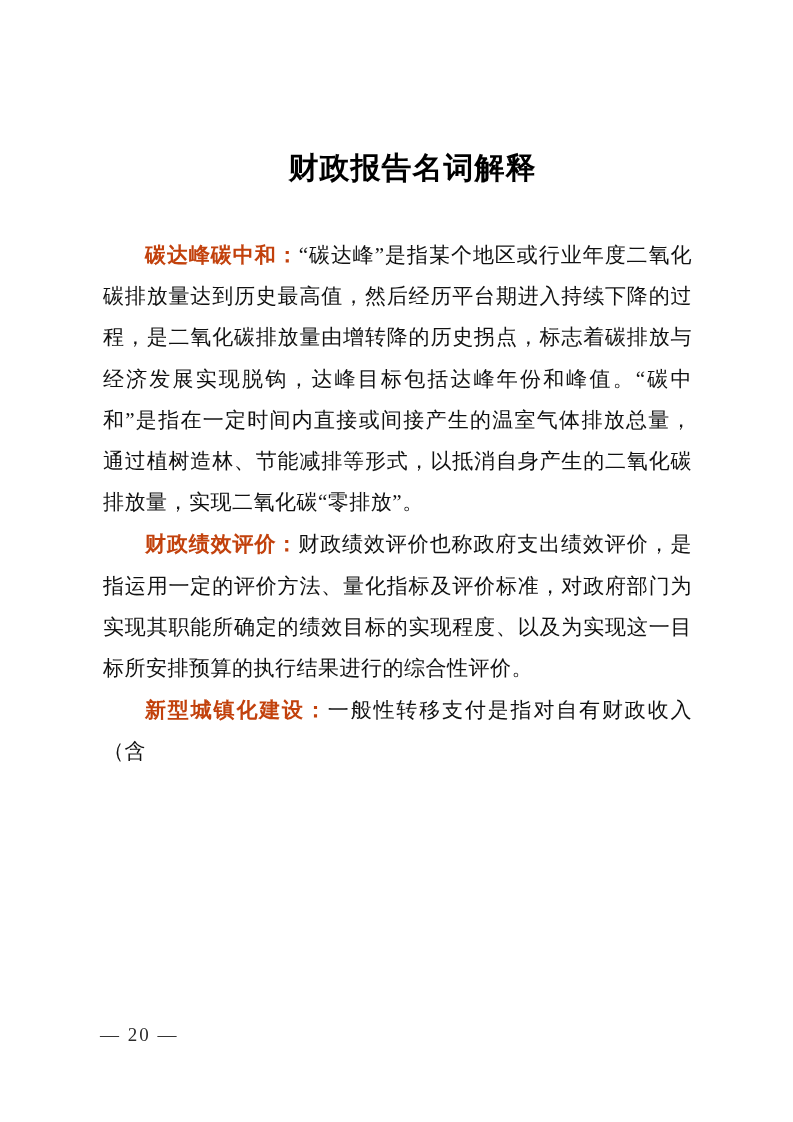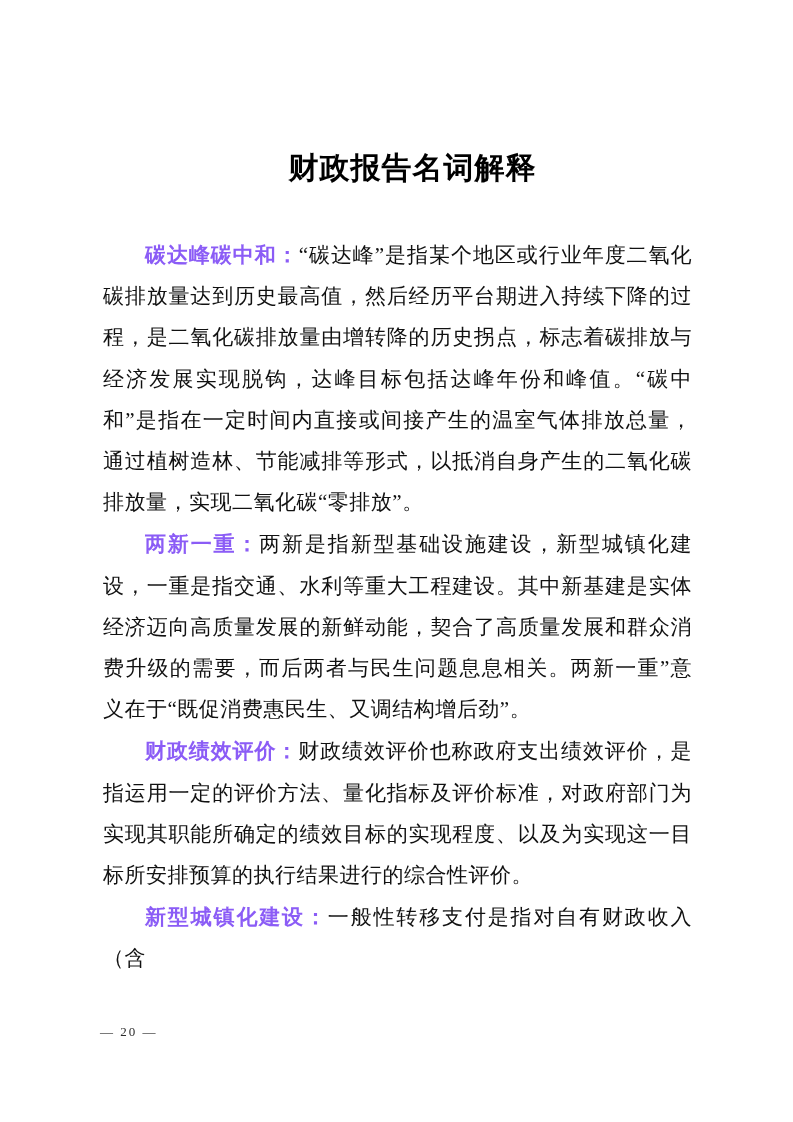--- a/index.html
+++ b/index.html
@@ -42,44 +42,43 @@
     font-size: 21px;
     line-height: 41.2px;
     text-align: justify;
     text-indent: 42px;
     letter-spacing: 0.5px;
     word-break: break-all;
   }
   .term {
     font-family: "Liberation Sans", "DejaVu Sans", sans-serif;
     font-weight: bold;
-    color: #8b5cf6;
+    color: #c2410c;
   }
   .page-number {
     position: absolute;
     top: 1024px;
     left: 100px;
-    font-size: 13px;
+    font-size: 19px;
     letter-spacing: 2px;
     color: #2b2b2b;
     font-family: "Liberation Serif", "DejaVu Serif", serif;
   }
 </style>
 </head>
 <body>
 
 <div class="page">
 
   <h1 class="doc-title">财政报告名词解释</h1>
 
   <div class="content">
 
     <p class="para"><span class="term">碳达峰碳中和：</span><span>“碳达峰”是指某个地区或行业年度二氧化碳排放量达到历史最高值，然后经历平台期进入持续下降的过程，是二氧化碳排放量由增转降的历史拐点，标志着碳排放与经济发展实现脱钩，达峰目标包括达峰年份和峰值。“碳中和”是指在一定时间内直接或间接产生的温室气体排放总量，通过植树造林、节能减排等形式，以抵消自身产生的二氧化碳排放量，实现二氧化碳“零排放”。</span></p>
 
-    <p class="para"><span class="term">两新一重：</span><span>两新是指新型基础设施建设，新型城镇化建设，一重是指交通、水利等重大工程建设。其中新基建是实体经济迈向高质量发展的新鲜动能，契合了高质量发展和群众消费升级的需要，而后两者与民生问题息息相关。两新一重”意义在于“既促消费惠民生、又调结构增后劲”。</span></p>
 
     <p class="para"><span class="term">财政绩效评价：</span><span>财政绩效评价也称政府支出绩效评价，是指运用一定的评价方法、量化指标及评价标准，对政府部门为实现其职能所确定的绩效目标的实现程度、以及为实现这一目标所安排预算的执行结果进行的综合性评价。</span></p>
 
 
     <p class="para"><span class="term">新型城镇化建设：</span><span>一般性转移支付是指对自有财政收入（含</span></p>
 
   </div>
 
   <div class="page-number">— 20 —</div>
 

